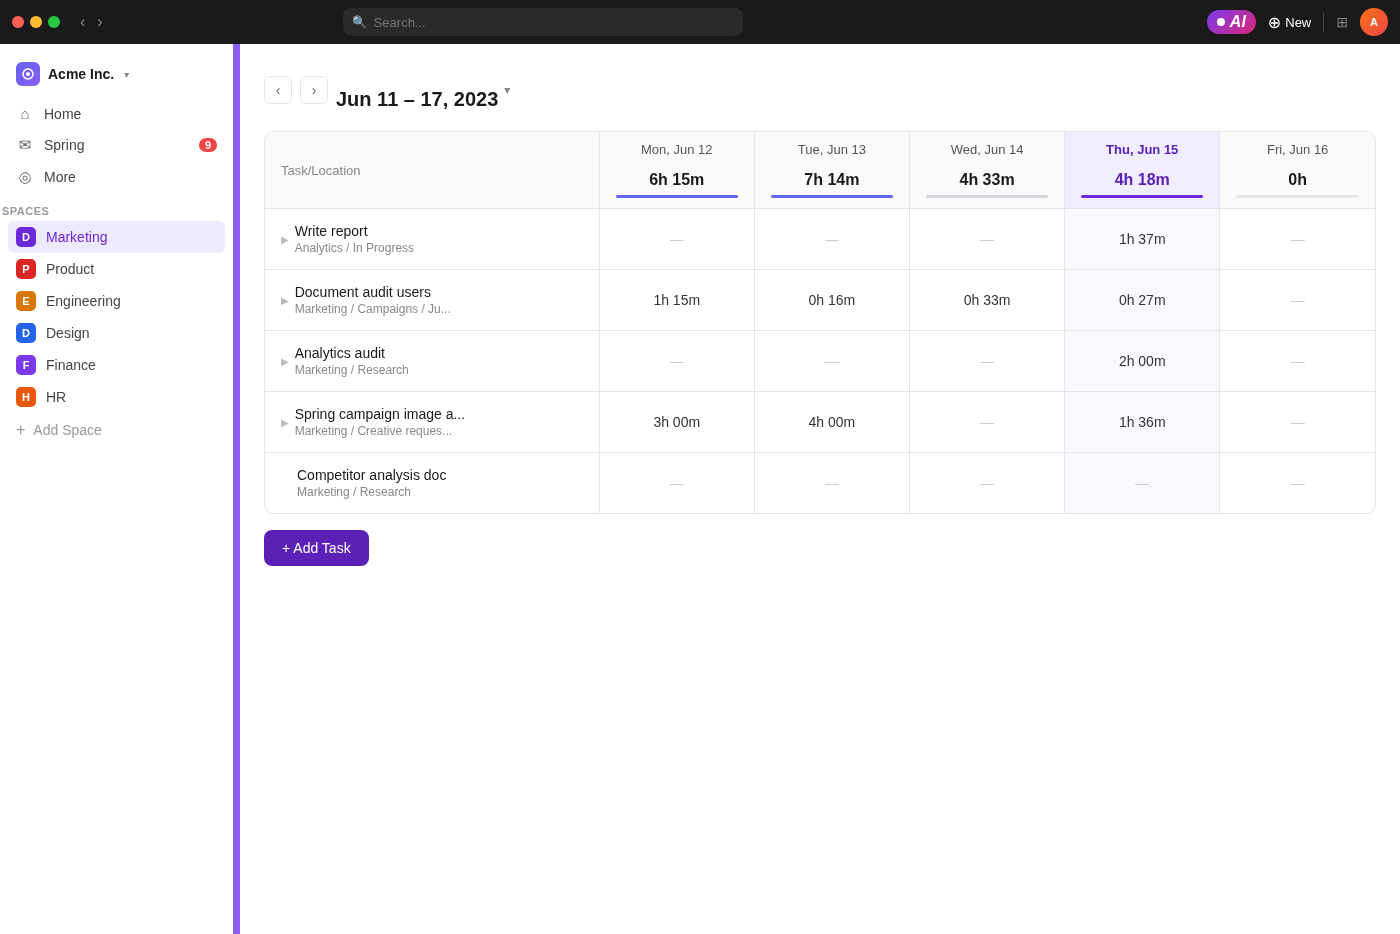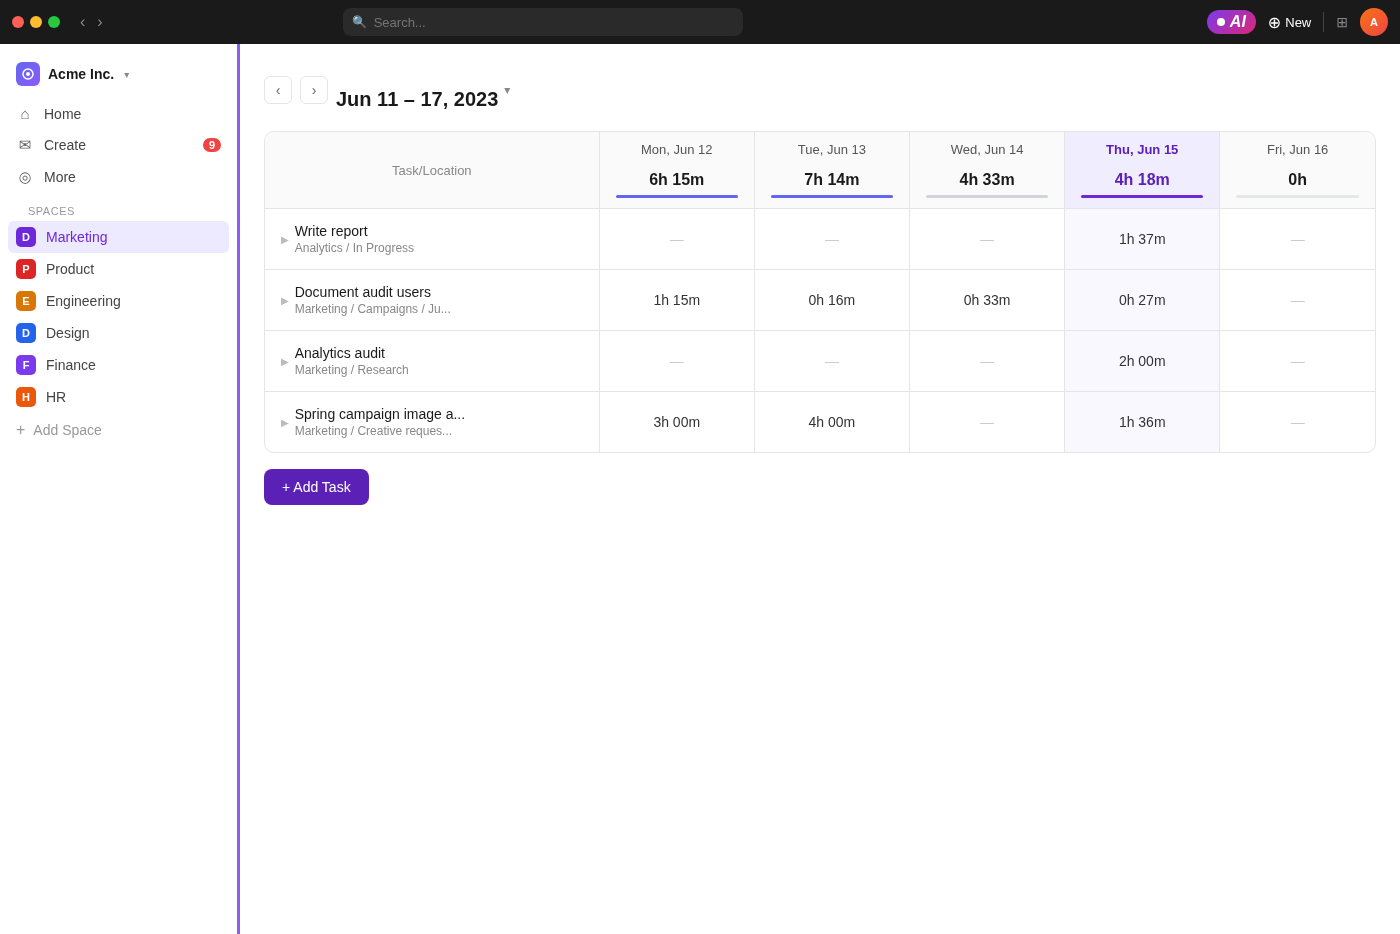--- a/index.html
+++ b/index.html
@@ -60,21 +60,21 @@
     .grid-icon { color: #888; font-size: 14px; cursor: pointer; }
     .avatar { width: 28px; height: 28px; border-radius: 50%; background: linear-gradient(135deg, #f97316, #ef4444); display: flex; align-items: center; justify-content: center; color: white; font-size: 11px; font-weight: 600; cursor: pointer; }
 
     
     .main-layout { display: flex; flex: 1; overflow: hidden; }
 
     
     .sidebar {
       width: 240px;
       background: white;
-      border-right: 3px solid #8b5cf6;
+      border-right: 7px solid #8b5cf6;
       display: flex;
       flex-direction: column;
       padding: 12px 0;
       flex-shrink: 0;
     }
     .workspace-header {
       display: flex; align-items: center; gap: 8px;
       padding: 6px 16px 12px;
       cursor: pointer;
     }
@@ -96,22 +96,22 @@
       position: relative;
     }
     .sidebar-item .icon { font-size: 15px; color: #666; width: 18px; text-align: center; }
     .sidebar-item .label { flex: 1; }
     .badge {
       background: #ef4444; color: white; font-size: 11px;
       border-radius: 10px; padding: 1px 6px; font-weight: 600;
     }
 
     .sidebar-section-title {
-      font-size: 11px; color: #999; font-weight: 400;
-      padding: 12px 28px 4px; text-transform: uppercase; letter-spacing: 0.5px;
+      font-size: 11px; color: #999; font-weight: 700;
+      padding: 12px 2px 4px; text-transform: uppercase; letter-spacing: 0.5px;
     }
     .space-item {
       display: flex; align-items: center; gap: 10px;
       padding: 6px 8px; border-radius: 6px; cursor: pointer;
       font-size: 14px; color: #444;
     }
     .space-item.active { background: #ede9fe; color: #6d28d9; font-weight: 500; }
     .space-avatar {
       width: 20px; height: 20px; border-radius: 5px;
       display: flex; align-items: center; justify-content: center;
@@ -147,21 +147,21 @@
       border: 1px solid #e5e5e5;
       border-radius: 10px;
       overflow: hidden;
     }
     table { width: 100%; border-collapse: collapse; }
     thead tr { background: #fafafa; }
     th, td { border-bottom: 1px solid #e5e5e5; border-right: 1px solid #e5e5e5; }
     th:last-child, td:last-child { border-right: none; }
 
     .th-task {
-      padding: 14px 16px; text-align: center;
+      padding: 14px 16px; text-align: left;
       font-size: 13px; font-weight: 500; color: #888;
       min-width: 280px;
     }
     .th-day {
       padding: 10px 16px; text-align: center; min-width: 130px;
     }
     .th-day.today { background: #f0edff; }
     .day-name { font-size: 13px; color: #555; font-weight: 500; }
     .th-day.today .day-name { color: #5b21b6; font-weight: 600; }
     .day-hours { font-size: 16px; font-weight: 700; color: #1a1a1a; margin-top: 14px; }
@@ -237,21 +237,21 @@
       <span class="workspace-chevron">▾</span>
     </div>
 
     <div class="sidebar-nav">
       <div class="sidebar-item">
         <span class="icon">⌂</span>
         <span class="label">Home</span>
       </div>
       <div class="sidebar-item">
         <span class="icon">✉</span>
-        <span class="label">Create</span>
+        <span class="label">Spring</span>
         <span class="badge">9</span>
       </div>
       <div class="sidebar-item">
         <span class="icon">◎</span>
         <span class="label">More</span>
       </div>
     </div>
 
     <div class="sidebar-section-title">Spaces</div>
 
@@ -388,19 +388,35 @@
         <div class="task-location">Marketing / Creative reques...</div>
       </div>
     </div>
   </td>
               <td class="time-cell">3h 00m</td>
               <td class="time-cell">4h 00m</td>
               <td class="time-cell"><span class="time-dash">—</span></td>
               <td class="time-cell today-cell">1h 36m</td>
               <td class="time-cell"><span class="time-dash">—</span></td>
             </tr>
+            <tr class="task-row">
+              <td class="task-cell">
+    <div style="display:flex;align-items:center;">
+      <span style="width:16px;display:inline-block;"></span>
+      <div>
+        <div class="task-name">Competitor analysis doc</div>
+        <div class="task-location">Marketing / Research</div>
+      </div>
+    </div>
+  </td>
+              <td class="time-cell"><span class="time-dash">—</span></td>
+              <td class="time-cell"><span class="time-dash">—</span></td>
+              <td class="time-cell"><span class="time-dash">—</span></td>
+              <td class="time-cell today-cell"><span class="time-dash">—</span></td>
+              <td class="time-cell"><span class="time-dash">—</span></td>
+            </tr>
           </tbody>
       </table>
     </div>
 
     <button class="add-task-btn">+ Add Task</button>
   </div>
 </div>
 
 </body></html>

